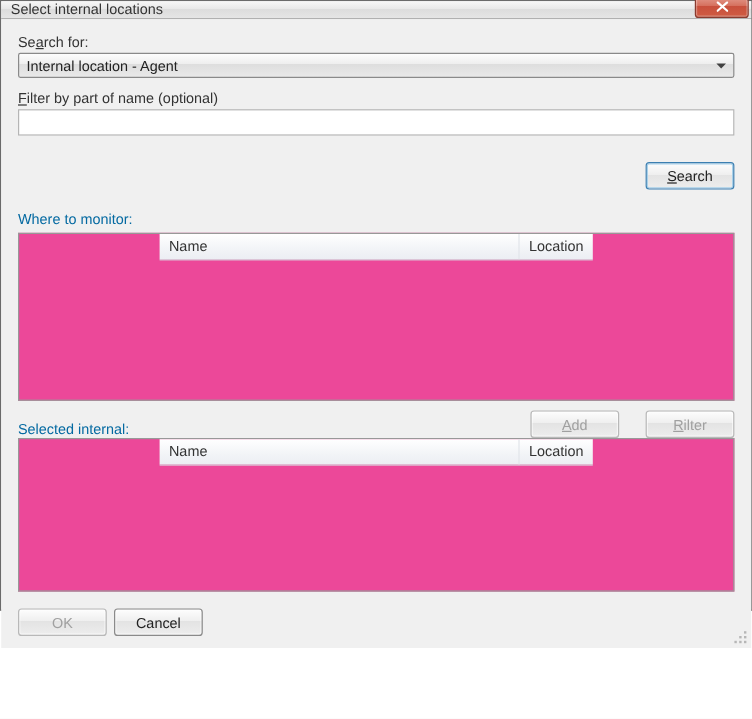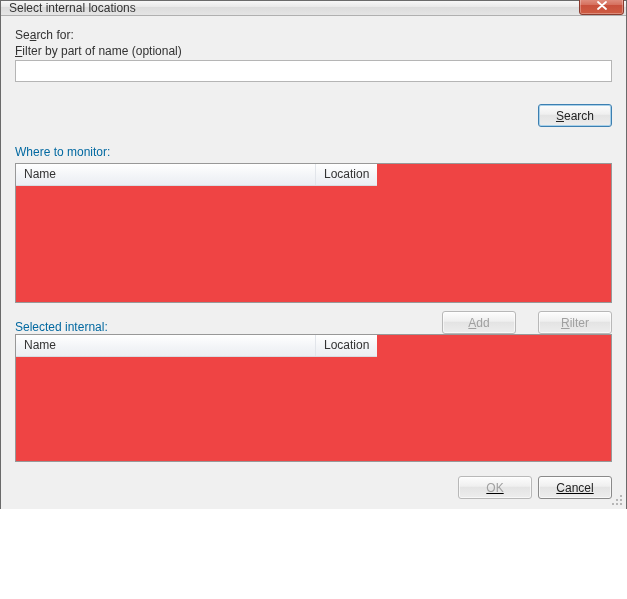--- a/index.html
+++ b/index.html
@@ -121,26 +121,27 @@
       cursor: default;
       border-color: #b8b8b8;
     }
     .section-label {
       margin-top: 18px;
       margin-bottom: 4px;
       color: #0369a1;
     }
     .listview {
       border: 1px solid #989898;
-      background: #ef4444;
+      background: #ec4899;
       width: 100%;
       flex: 1;
       min-height: 120px;
       display: flex;
-      flex-direction: row;
+      flex-direction: column;
+      align-items: center;
     }
     .listview.fixed1 { height: 140px; flex: 0 0 140px; }
     .listview.fixed2 { height: 128px; flex: 0 0 128px; }
     .lv-header {
       display: flex;
       height: 22px;
       background: linear-gradient(to bottom, #ffffff, #f2f4f7 60%, #eceef3);
       border-bottom: 1px solid #d8dce2;
     }
     .lv-col {
@@ -153,24 +154,23 @@
     .lv-col:nth-child(2) { flex: 1; border-right: none; }
     .lv-body { flex: 1; }
     .add-remove-row {
       display: flex;
       justify-content: flex-end;
       gap: 22px;
       margin-top: 8px;
     }
     .footer-row {
       display: flex;
-      justify-content: flex-end;
+      justify-content: flex-start;
       gap: 6px;
       margin-top: 14px;
-      text-decoration: underline;
     }
     .resize-grip {
       position: absolute;
       right: 2px;
       bottom: 2px;
       width: 14px;
       height: 14px;
       opacity: 0.55;
     }
     .resize-grip svg { display: block; }
@@ -191,20 +191,24 @@
       <svg width="10" height="9" viewBox="0 0 10 9">
         <path d="M1 1 L9 8 M9 1 L1 8" stroke="#fff" stroke-width="1.8" stroke-linecap="round"></path>
       </svg>
     </div>
   </div>
 
   <div class="content">
 
     <div class="field-label">
       <span>Se</span><span class="underline">a</span><span>rch for:</span>
+    </div>
+    <div class="dropdown">
+      <div class="dropdown-text">Internal location - Agent</div>
+      <div class="dropdown-arrow"></div>
     </div>
 
     <div class="field-label">
       <span class="underline">F</span><span>ilter by part of name (optional)</span>
     </div>
     <input type="text" class="text-input" value="" style="">
 
     <div class="btn-row">
       <button class="btn highlight">
         <span class="underline">S</span><span>earch</span>

